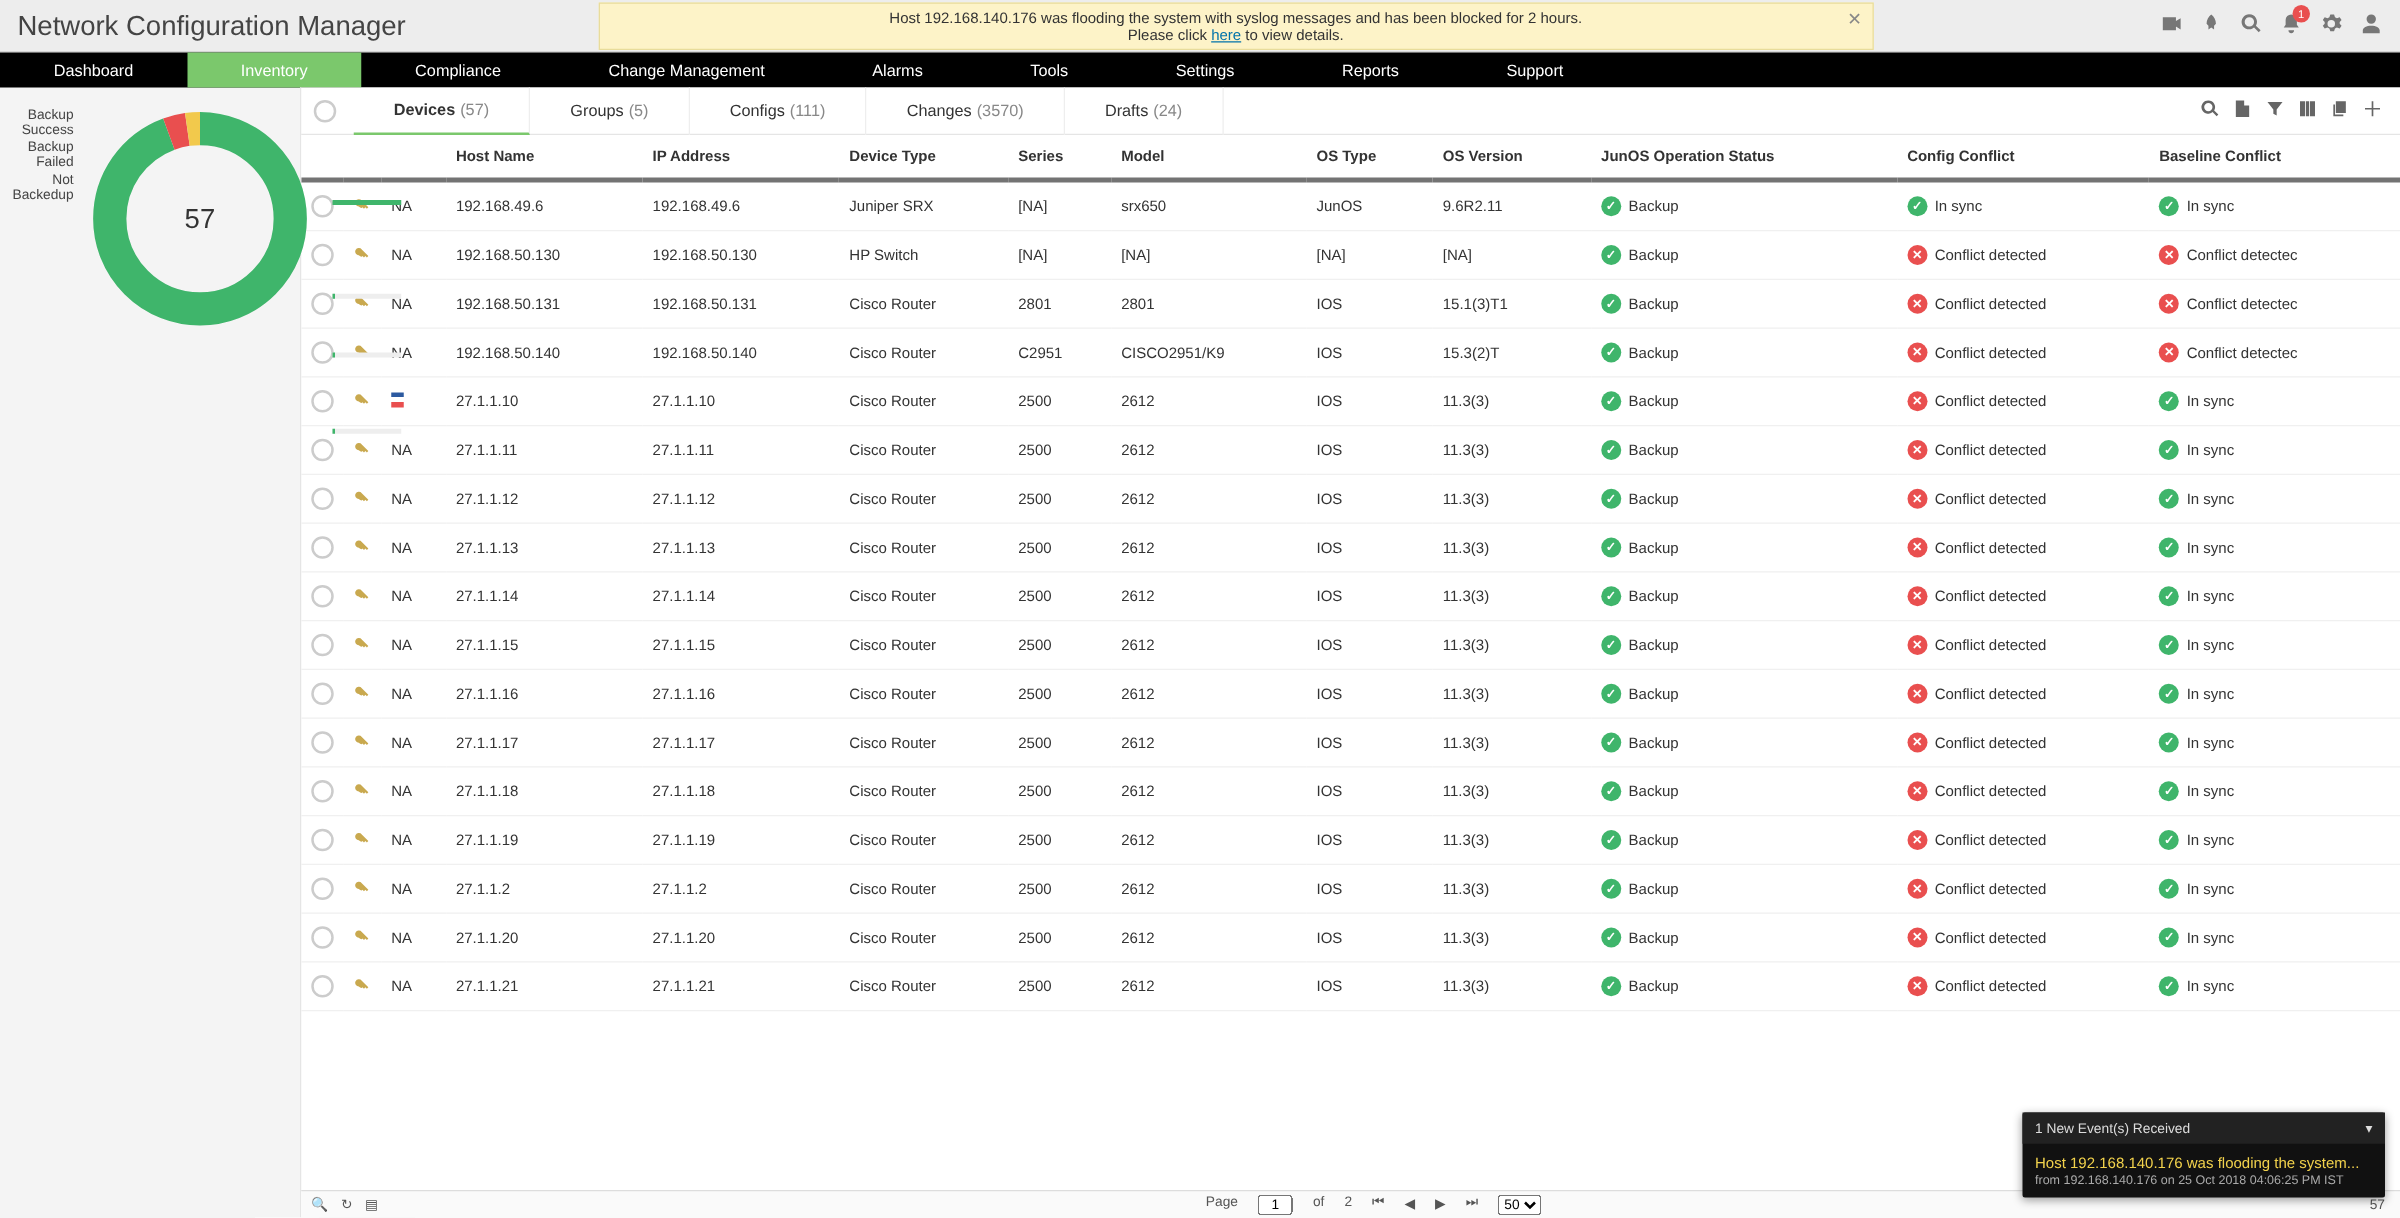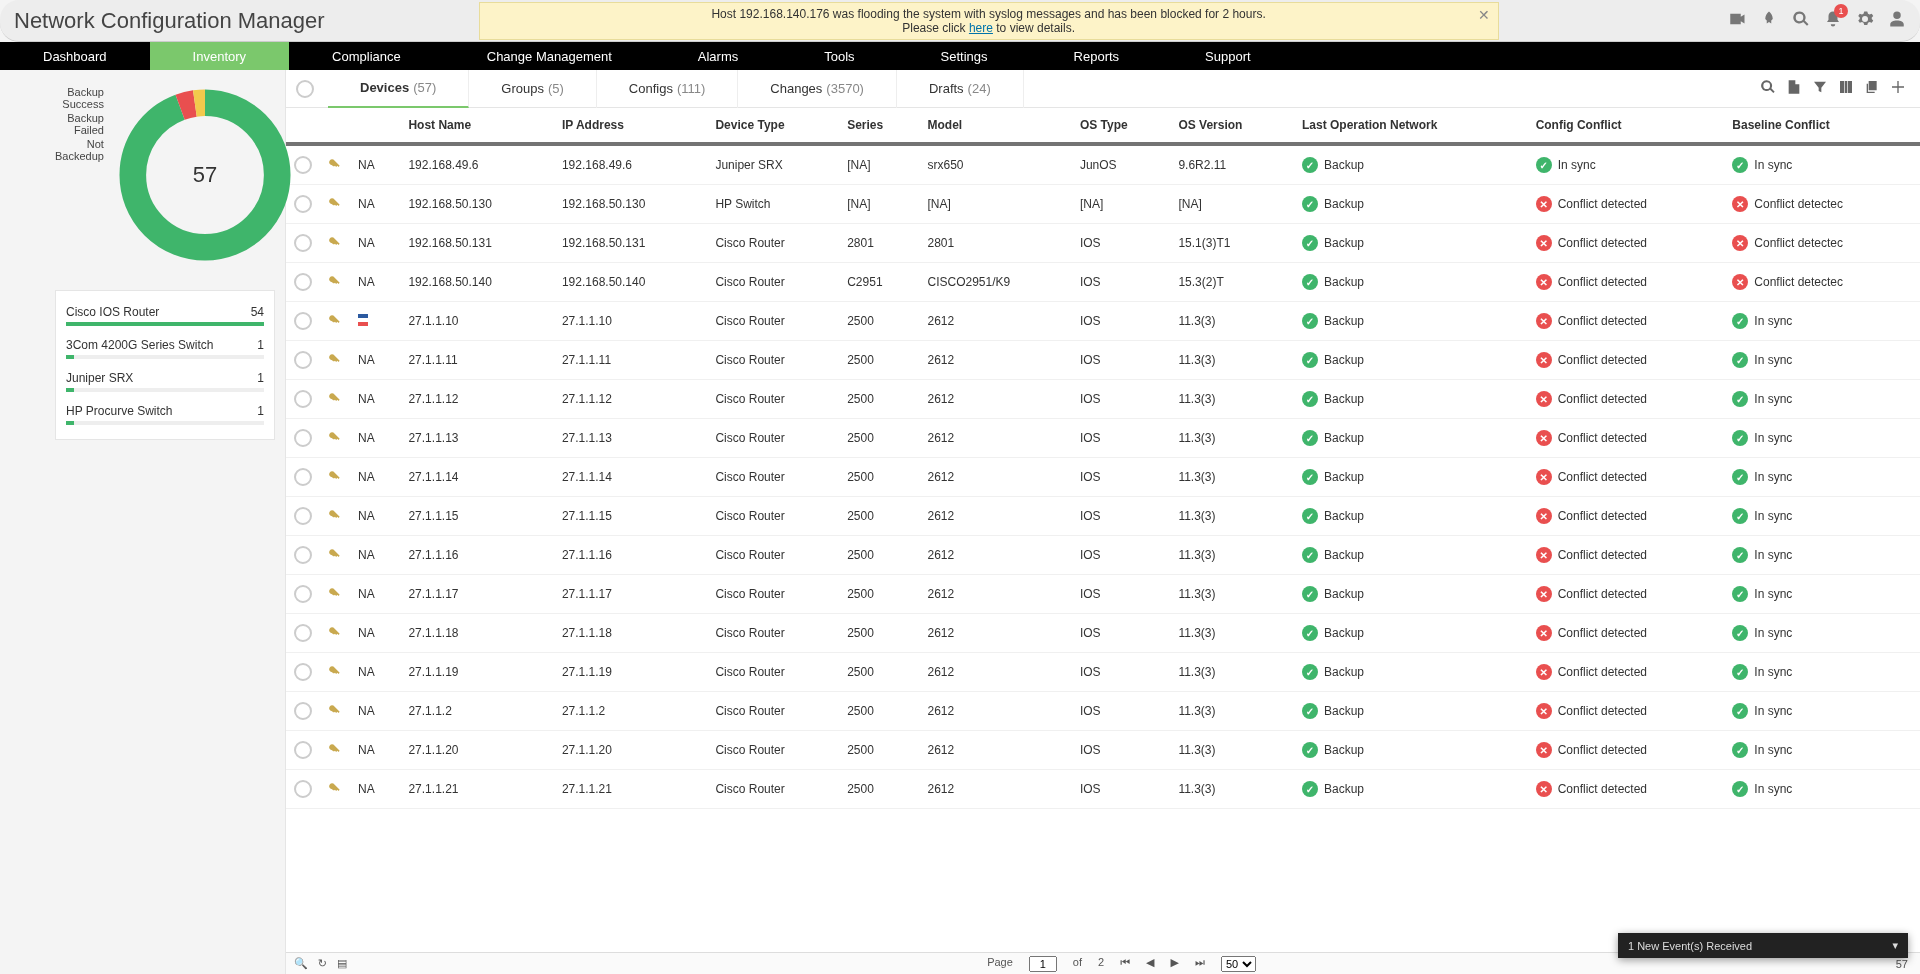--- a/index.html
+++ b/index.html
@@ -1,30 +1,30 @@
 <!DOCTYPE html>
 <html><head>
 <meta charset="utf-8">
 <style>
 * { box-sizing: border-box; margin: 0; padding: 0; }
 body { font-family: -apple-system, BlinkMacSystemFont, "Segoe UI", sans-serif; font-size: 13px; color: #333; background: #f4f4f4; overflow: hidden; }
-.header { display: flex; align-items: center; height: 42px; background: #ededed; border-bottom: 1px solid #ccc; border-radius: 19px; }
+.header { display: flex; align-items: center; height: 42px; background: #ededed; border-bottom: 1px solid #ccc; }
 .app-title { font-size: 22px; font-weight: 300; color: #444; padding: 0 14px; white-space: nowrap; }
 .alert-banner { flex: 1; max-width: 1020px; margin-left: 140px; background: #fdf3c8; border: 1px solid #e8dc9b; padding: 4px 10px; text-align: center; font-size: 12px; color: #333; position: relative; }
 .alert-banner a { color: #0073aa; text-decoration: underline; cursor: pointer; }
 .alert-close { position: absolute; right: 8px; top: 4px; color: #888; cursor: pointer; font-size: 14px; }
 .header-icons { margin-left: auto; display: flex; align-items: center; gap: 14px; padding-right: 14px; }
 .header-icons svg { width: 18px; height: 18px; fill: #777; cursor: pointer; }
 .bell-wrap { position: relative; }
 .bell-badge { position: absolute; top: -6px; right: -6px; background: #e94f4f; color: #fff; width: 14px; height: 14px; font-size: 9px; border-radius: 50%; display: flex; align-items: center; justify-content: center; }
 .nav { display: flex; background: #000; height: 28px; }
 .nav-item { color: #fff; padding: 0 43px; display: flex; align-items: center; font-size: 13px; cursor: pointer; }
 .nav-item.active { background: #7bc86c; }
 .main { display: flex; height: calc(974px - 42px - 28px); }
-.sidebar { width: 240px; padding: 10px 10px 0 10px; display: flex; flex-direction: column; margin-left: 45px; }
+.sidebar { width: 240px; padding: 10px 10px 0 10px; display: flex; flex-direction: row; }
 .donut-wrap { position: relative; display: flex; align-items: flex-start; }
 .donut-legend { font-size: 11px; text-align: right; color: #444; margin-right: 6px; margin-top: 6px; }
 .donut-legend div { margin-bottom: 2px; }
 .donut { position: relative; width: 190px; height: 190px; }
 .donut-center { position: absolute; top: 0; left: 0; width: 190px; height: 190px; display: flex; align-items: center; justify-content: center; font-size: 22px; font-weight: 400; color: #333; }
 .side-tabs { display: flex; margin-top: 20px; border-bottom: 1px solid #ddd; font-size: 12px; }
 .side-tab { padding: 6px 10px; cursor: pointer; background: #f8f8f8; border: 1px solid #ddd; border-bottom: none; margin-right: -1px; color: #555; }
 .side-tab.active { background: #fff; font-weight: 600; }
 .side-tab-more { padding: 6px 10px; color: #999; cursor: pointer; }
 .side-panel { background: #fff; border: 1px solid #e5e5e5; margin-top: 20px; padding: 8px 10px; font-size: 12px; }
@@ -208,21 +208,21 @@
               <th></th>
               <th></th>
               <th></th>
               <th>Host Name</th>
               <th>IP Address</th>
               <th>Device Type</th>
               <th>Series</th>
               <th>Model</th>
               <th>OS Type</th>
               <th>OS Version</th>
-              <th>Last Operation Network</th>
+              <th>JunOS Operation Status</th>
               <th>Config Conflict</th>
               <th>Baseline Conflict</th>
             </tr>
           </thead>
         <tbody id="tbody">
             <tr>
               <td class="row-check">
                 <div class="check-outline"></div>
               </td>
               <td class="key-icon"><svg viewBox="0 0 24 24">
@@ -822,13 +822,17 @@
       <div class="footer-right">57</div>
     </div>
   </div>
 </div>
 
 <div class="toast">
   <div class="toast-header">
     <span>1 New Event(s) Received</span>
     <span>▾</span>
   </div>
+  <div class="toast-body">
+    <div class="toast-title">Host 192.168.140.176 was flooding the system...</div>
+    <div class="toast-sub">from 192.168.140.176 on 25 Oct 2018 04:06:25 PM IST</div>
+  </div>
 </div>
 
 </body></html>

